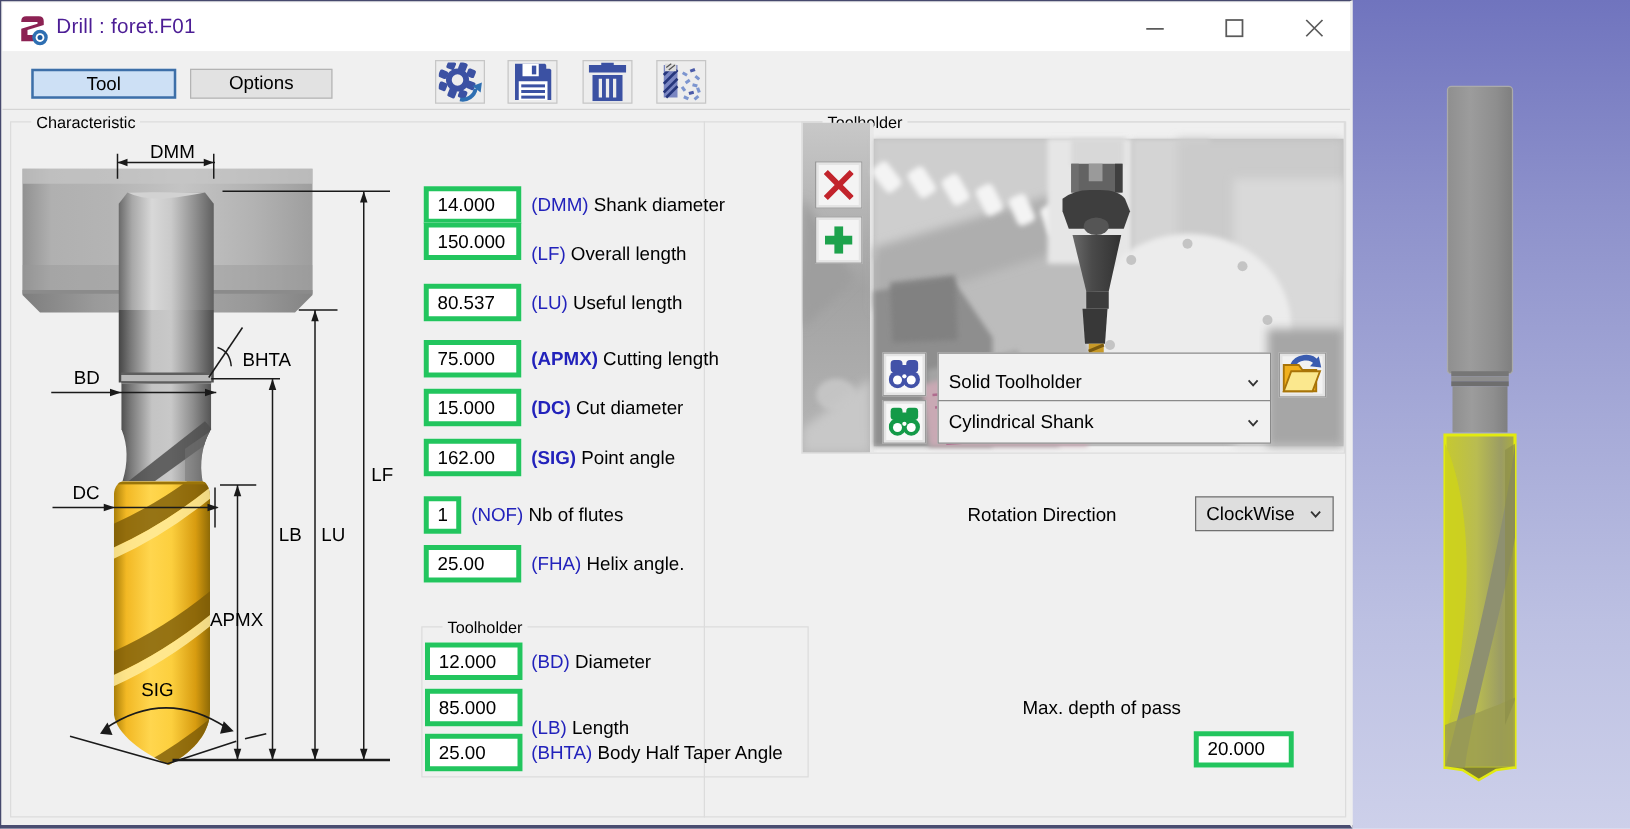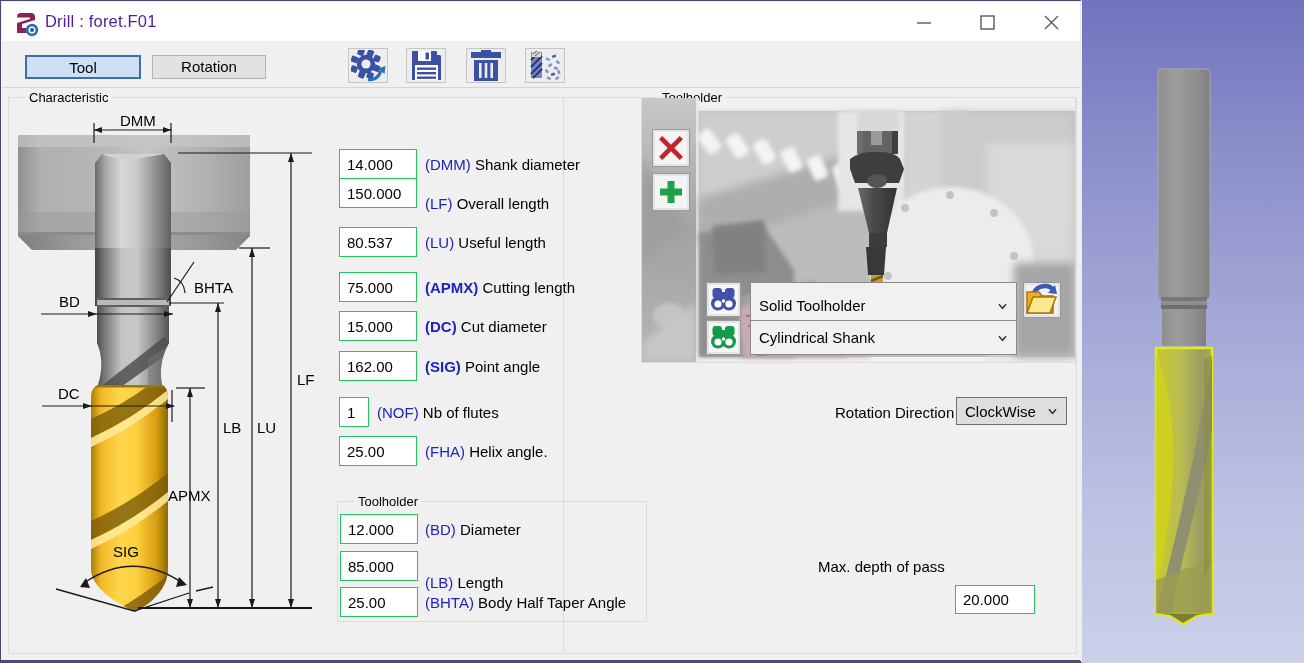--- a/index.html
+++ b/index.html
@@ -19,21 +19,21 @@
   #btn-tool { left:23px; width:116px; background:#cde0f5; border:2px solid #3d6fa8; }
   #btn-options { left:150px; width:114px; background:#e2e2e2; border:1px solid #b4b4b4; line-height:22px; }
   .iconbtn { position:absolute; top:7px; width:40px; height:35px; background:#ededed; border:1px solid #c6c6c6; }
   
   .group { position:absolute; border:1px solid #dcdcdc; }
   .group > .glabel { position:absolute; top:-8px; left:16px; background:#f0f0f0; padding:0 4px; font-size:13px; color:#000; }
   #grp-char { left:7px; top:96px; width:1069px; height:557px; }
   #grp-tool { left:640px; top:96px; width:435px; height:266px; }
   #grp-clear { left:336px; top:500px; width:310px; height:121px; }
   
-  .field { position:absolute; background:#fff; border:1px solid #22c55e; font-size:15px;
+  .field { position:absolute; background:#fff; border:4px solid #22c55e; font-size:15px;
            padding-left:7px; display:flex; align-items:center; width:78px; height:30px; }
   .flabel { position:absolute; font-size:15px; color:#000; white-space:nowrap; }
   .flabel b { color:#2222bb; font-weight:normal; }
   .flabel b.bold { font-weight:bold; }
   
   .combo { position:absolute; background:#f1f1f1; border:1px solid #8a8a8a; font-size:15px;
            display:flex; align-items:center; padding-left:8px; }
   .combo .chev { position:absolute; right:9px; top:50%; margin-top:-4px; width:9px; height:9px; }
   .sqbtn { position:absolute; background:#f4f4f4; border:1px solid #9a9a9a; box-shadow:0 0 0 2px #e4e4e4 inset; }
 </style>
@@ -88,21 +88,21 @@
       <svg class="winbtn" style="left:963px;" width="45" height="40">
         <rect x="16" y="14" width="13" height="13" fill="none" stroke="#5a5a5a" stroke-width="1.4"></rect>
       </svg>
       <svg class="winbtn" style="left:1027px;" width="45" height="40">
         <path d="M16 14 L29 27 M29 14 L16 27" stroke="#5a5a5a" stroke-width="1.4" fill="none"></path>
       </svg>
     </div>
 
     <div id="toolbar">
       <div class="tabbtn" id="btn-tool">Tool</div>
-      <div class="tabbtn" id="btn-options">Rotation</div>
+      <div class="tabbtn" id="btn-options">Options</div>
       <div class="iconbtn" style="left:346px;"></div>
       <div class="iconbtn" style="left:404px;"></div>
       <div class="iconbtn" style="left:464px;"></div>
       <div class="iconbtn" style="left:523px;"></div>
 
       <svg class="abs" style="left:349px; top:9px;" width="36" height="33" viewBox="0 0 36 33">
         <g fill="#3b51a3">
           <circle cx="15" cy="14" r="9.2"></circle>
           <g transform="rotate(22 15 14)">
             <rect x="11.8" y="-1" width="6.4" height="7" rx="1.5"></rect>
@@ -478,21 +478,21 @@
     </div>
 
     <div class="sqbtn" style="left:1022px; top:281px; width:38px; height:36px; background:#f2f2f2;"></div>
     <svg class="abs" style="left:1024px; top:282px;" width="35" height="34" viewBox="0 0 35 34">
       <path d="M9 10 C12 2 24 1 28 7" fill="none" stroke="#3a5cb0" stroke-width="4.5"></path>
       <path d="M30 2 l2 9 -9 -1 z" fill="#3a5cb0"></path>
       <path d="M2 9 h12 l3 4 h11 v17 h-26 z" fill="#f0b01e" stroke="#a87408" stroke-width="1.5"></path>
       <path d="M8 14 L31 14 L25 30 L2 30 Z" fill="#fbe88e" stroke="#a87408" stroke-width="1.5"></path>
     </svg>
 
-    <div class="flabel" style="left:834px; top:403px;text-align:right;">Rotation Direction</div>
+    <div class="flabel" style="left:773px; top:403px;text-align:right;">Rotation Direction</div>
     <div class="combo" style="left:955px; top:396px; width:111px; height:28px; background:#dedede; border-color:#707070;">ClockWise
       <svg class="chev" viewBox="0 0 10 10">
         <path d="M1 2.5 L5 7 L9 2.5" stroke="#333" stroke-width="1.6" fill="none"></path>
       </svg>
     </div>
     <div class="flabel" style="left:817px; top:557px;">Max. depth of pass</div>
     <div class="field" style="left:954px; top:551px; width:80px; height:29px;margin-top:33px;">20.000</div>
   </div>
 
 </body></html>

